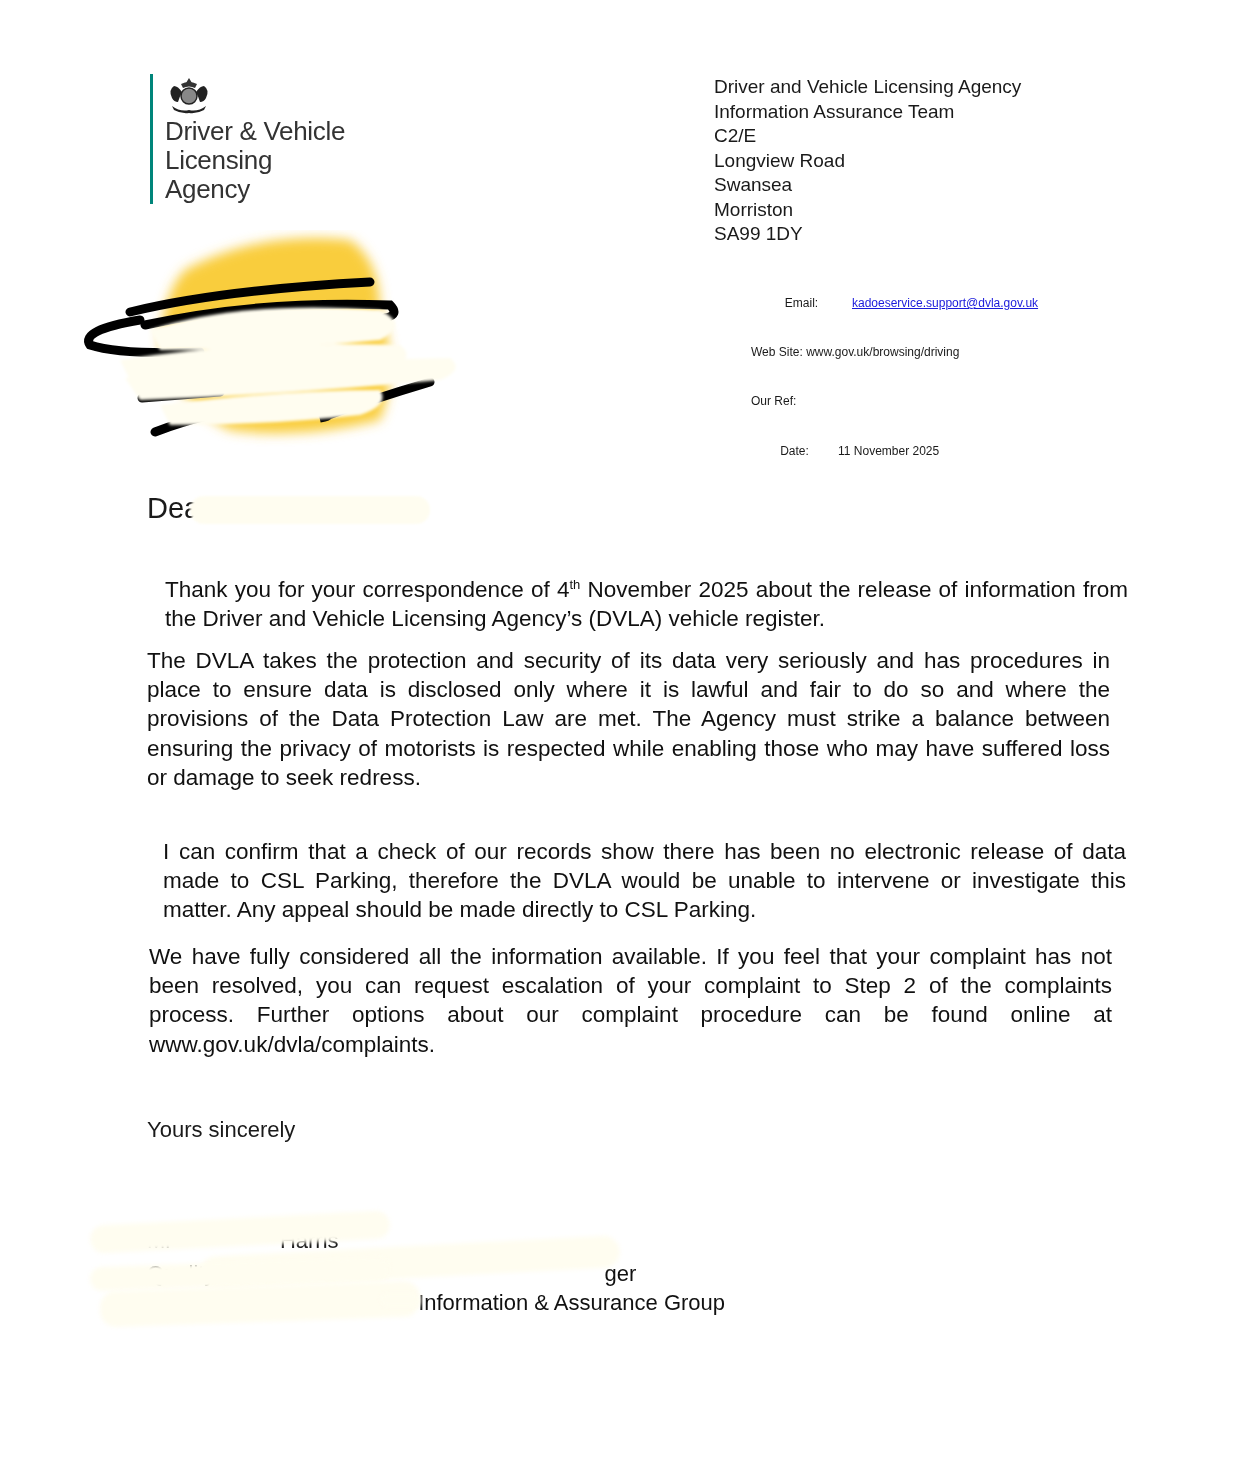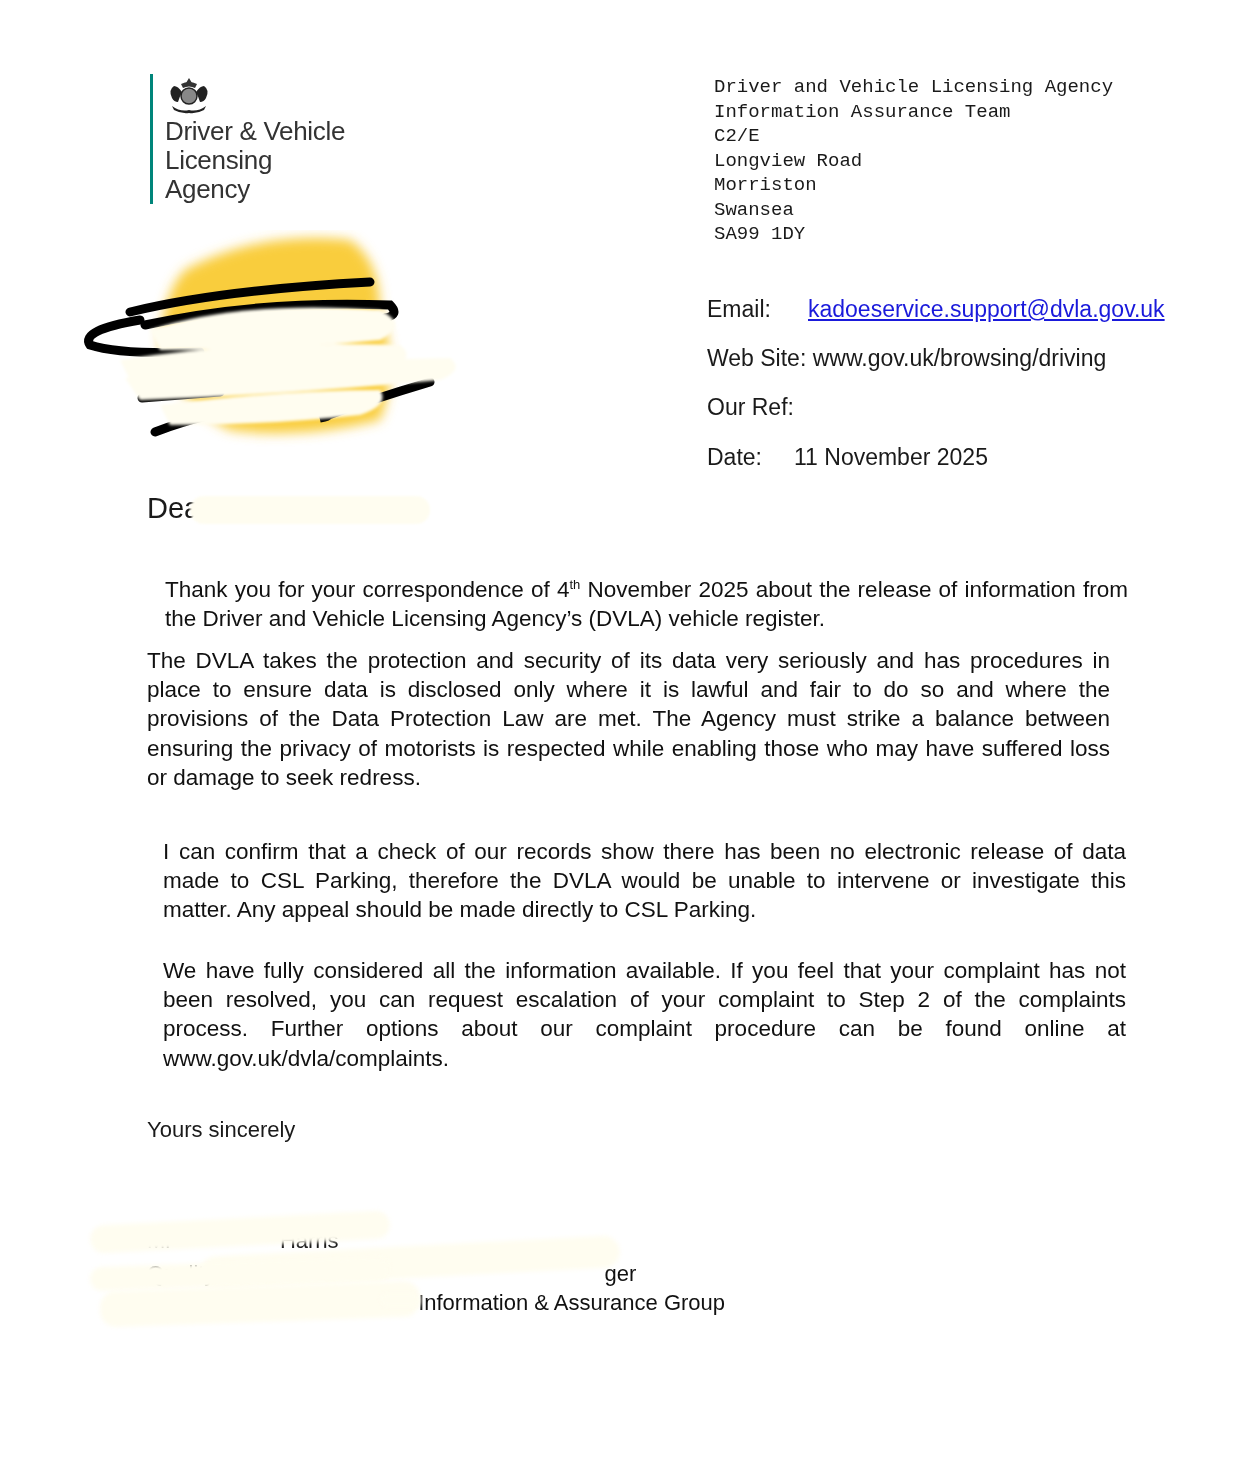--- a/index.html
+++ b/index.html
@@ -10,23 +10,23 @@
     .logo { position: absolute; left: 150px; top: 72px; width: 240px; height: 135px; text-decoration: underline; }
     .logo-bar { position: absolute; left: 0; top: 2px; width: 3px; height: 130px; background: #00857a; }
     .crest { position: absolute; left: 14px; top: 2px; width: 50px; height: 40px; }
     .logo-text {
       position: absolute; left: 15px; top: 45px;
       font-size: 26px; line-height: 29px; color: #333; letter-spacing: -0.3px;
     }
     .logo-text div { white-space: nowrap; }
 
     .address { position: absolute; left: 714px; top: 75px; font-size: 19px; line-height: 24.5px; color: #1a1a1a; }
-    .address div { white-space: nowrap; font-family: Liberation Mono, monospace; }
+    .address div { white-space: nowrap; }
 
-    .contact { position: absolute; left: 707px; font-size: 23px; color: #1a1a1a; white-space: nowrap; }
+    .contact { position: absolute; left: 751px; font-size: 12px; color: #1a1a1a; white-space: nowrap; text-align: center; }
     .contact .lbl { display: inline-block; }
     .email-row { top: 296px; }
     .email-row .lbl { width: 101px; }
     .email-row a { color: #1a1adb; text-decoration: underline; }
     .web-row { top: 345px; }
     .ref-row { top: 394px; }
     .date-row { top: 444px; }
     .date-row .lbl { width: 87px; }
 
     .redaction { position: absolute; left: 80px; top: 230px; width: 390px; height: 220px; }
@@ -71,22 +71,22 @@
     <div>Licensing</div>
     <div>Agency</div>
   </div>
 </div>
 
 <div class="address">
   <div>Driver and Vehicle Licensing Agency</div>
   <div>Information Assurance Team</div>
   <div>C2/E</div>
   <div>Longview Road</div>
+  <div>Swansea</div>
   <div>Morriston</div>
-  <div>Swansea</div>
   <div>SA99 1DY</div>
 </div>
 
 <div class="contact email-row">
   <span class="lbl">Email:</span><a>kadoeservice.support@dvla.gov.uk</a>
 </div>
 <div class="contact web-row">
   <span>Web Site:</span>
   <span>www.gov.uk/browsing/driving</span>
 </div>
@@ -123,21 +123,21 @@
     <path d="M80 175 Q200 160 300 160 Q310 175 280 185 Q190 195 90 195z"></path>
   </g>
 </svg>
 
 <div class="salutation">Dea</div>
 <div class="sal-mask"></div>
 
 <p class="para p1" style="margin:18px"><span>Thank you for your correspondence of 4</span><sup>th</sup><span> November 2025 about the release of information from the Driver and Vehicle Licensing Agency’s (DVLA) vehicle register.</span></p>
 <p class="para p2" style="margin:0">The DVLA takes the protection and security of its data very seriously and has procedures in place to ensure data is disclosed only where it is lawful and fair to do so and where the provisions of the Data Protection Law are met. The Agency must strike a balance between ensuring the privacy of motorists is respected while enabling those who may have suffered loss or damage to seek redress.</p>
 <p class="para p3" style="margin:16px">I can confirm that a check of our records show there has been no electronic release of data made to CSL Parking, therefore the DVLA would be unable to intervene or investigate this matter. Any appeal should be made directly to CSL Parking.</p>
-<p class="para p4" style="margin:16px">We have fully considered all the information available. If you feel that your complaint has not been resolved, you can request escalation of your complaint to Step 2 of the complaints process. Further options about our complaint procedure can be found online at www.gov.uk/dvla/complaints.</p>
+<p class="para p4" style="margin:2px">We have fully considered all the information available. If you feel that your complaint has not been resolved, you can request escalation of your complaint to Step 2 of the complaints process. Further options about our complaint procedure can be found online at www.gov.uk/dvla/complaints.</p>
 
 <div class="closing">Yours sincerely</div>
 
 <div class="sig sig1">
   <span>Mr</span>
   <span style="display:inline-block;width:95px"></span>
   <span>Harris</span>
 </div>
 <div class="sig sig2">
   <span>Quality Assu</span>

